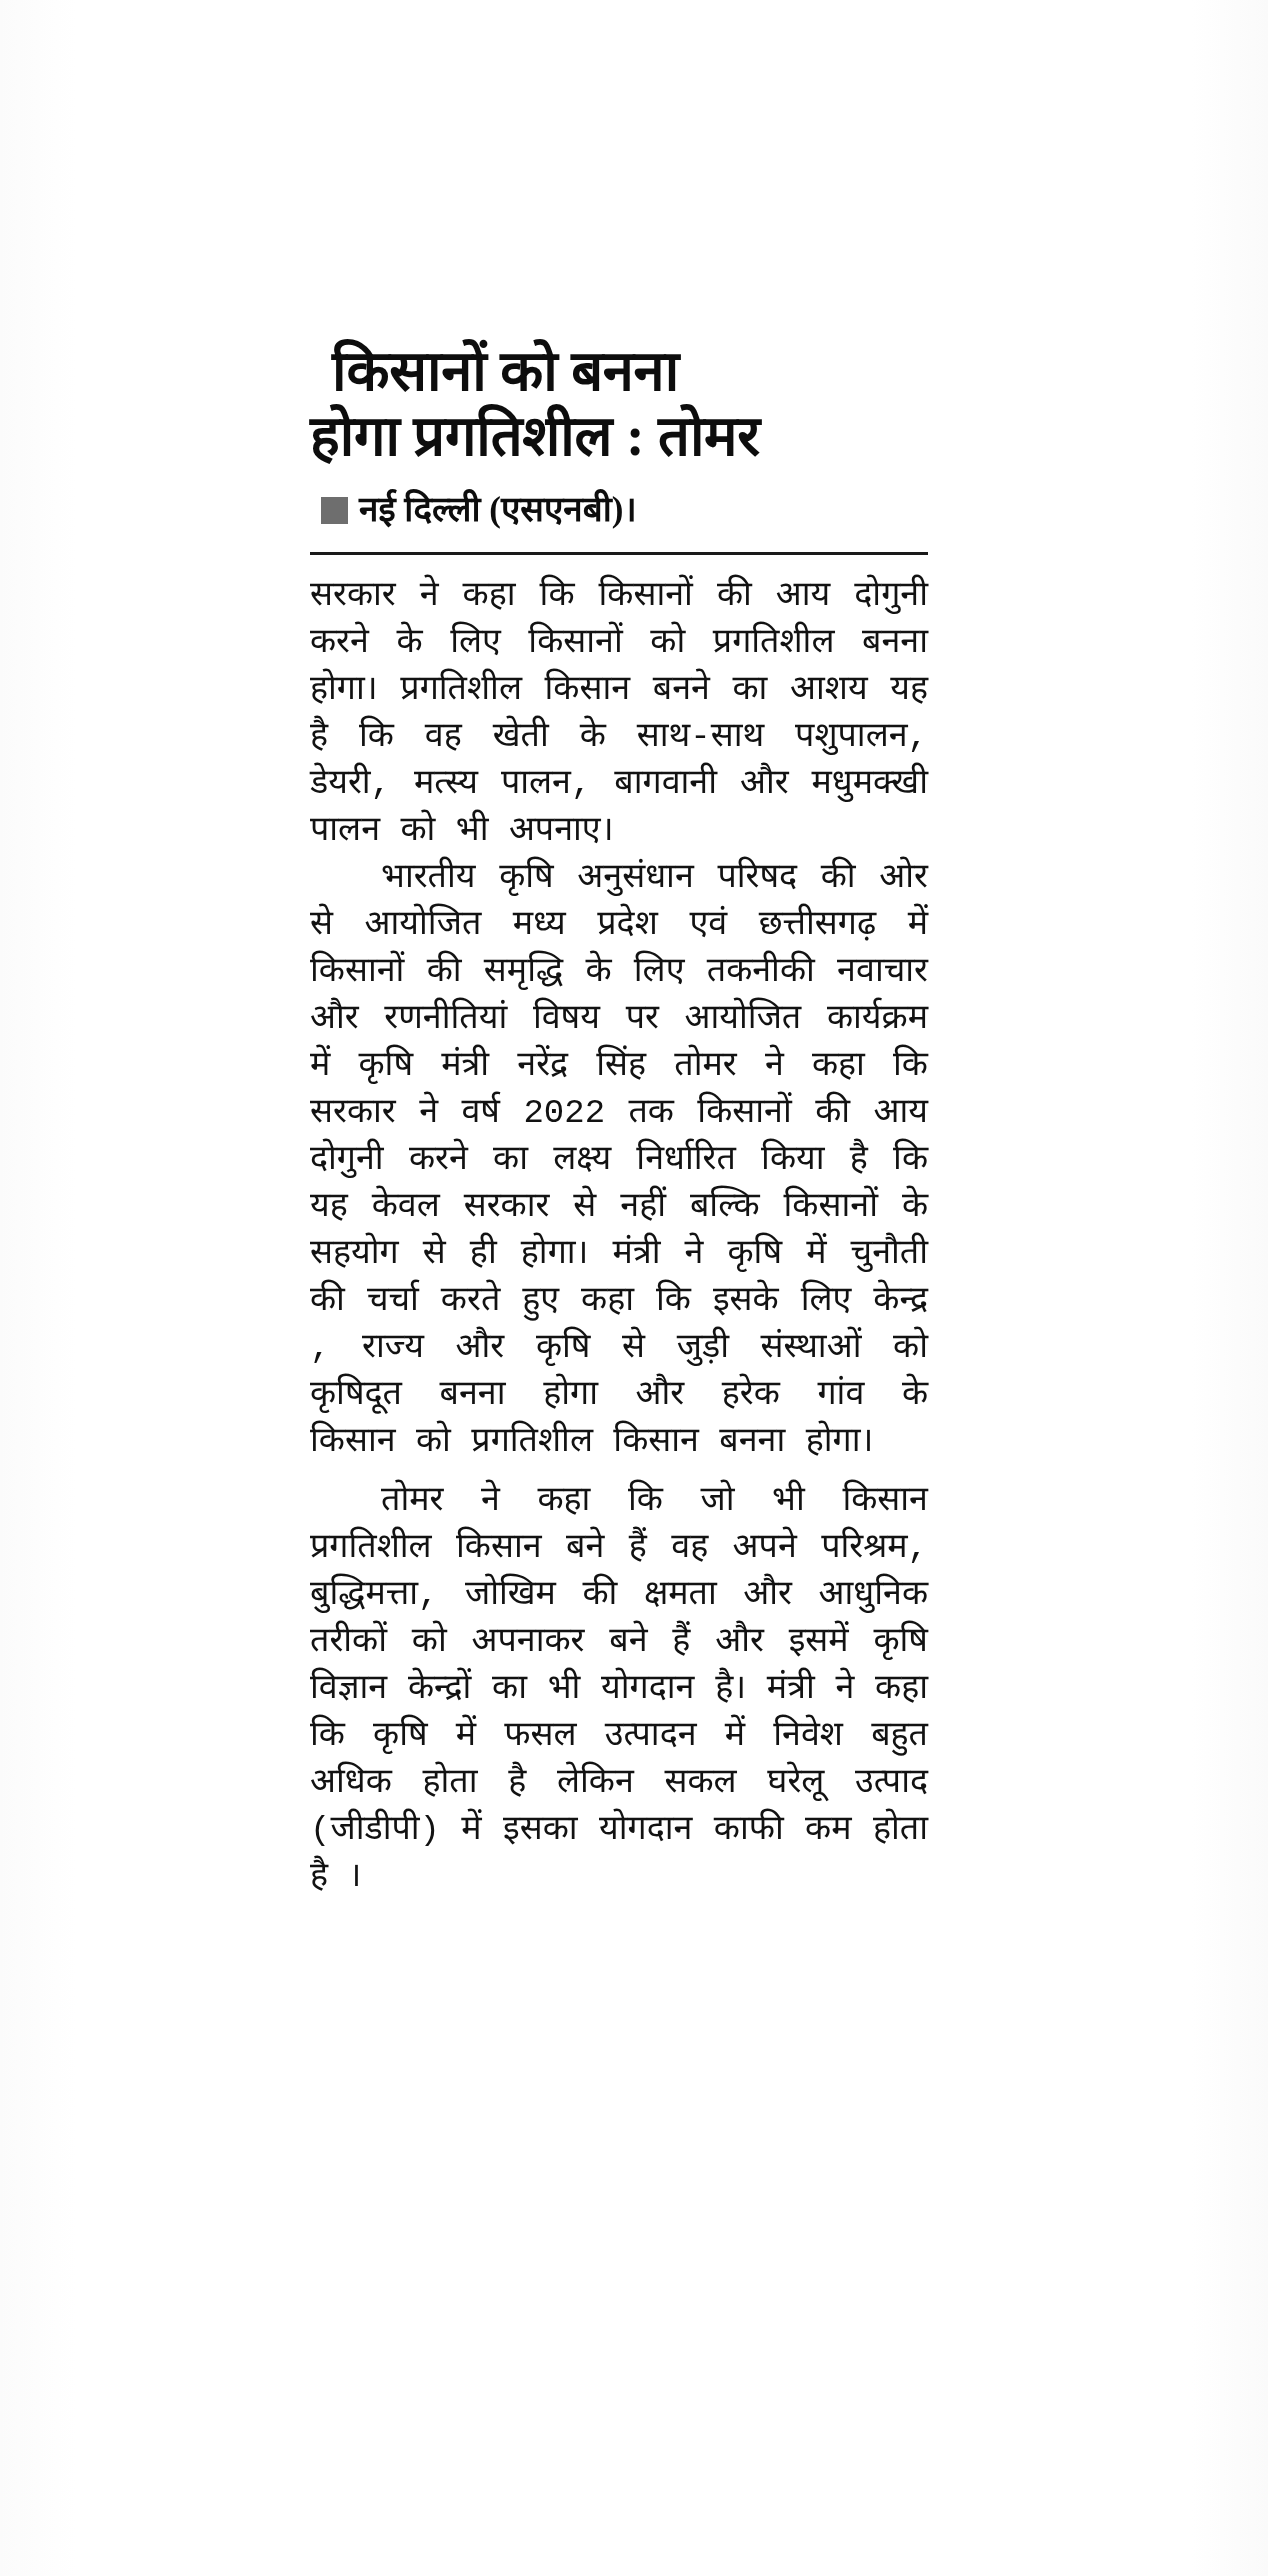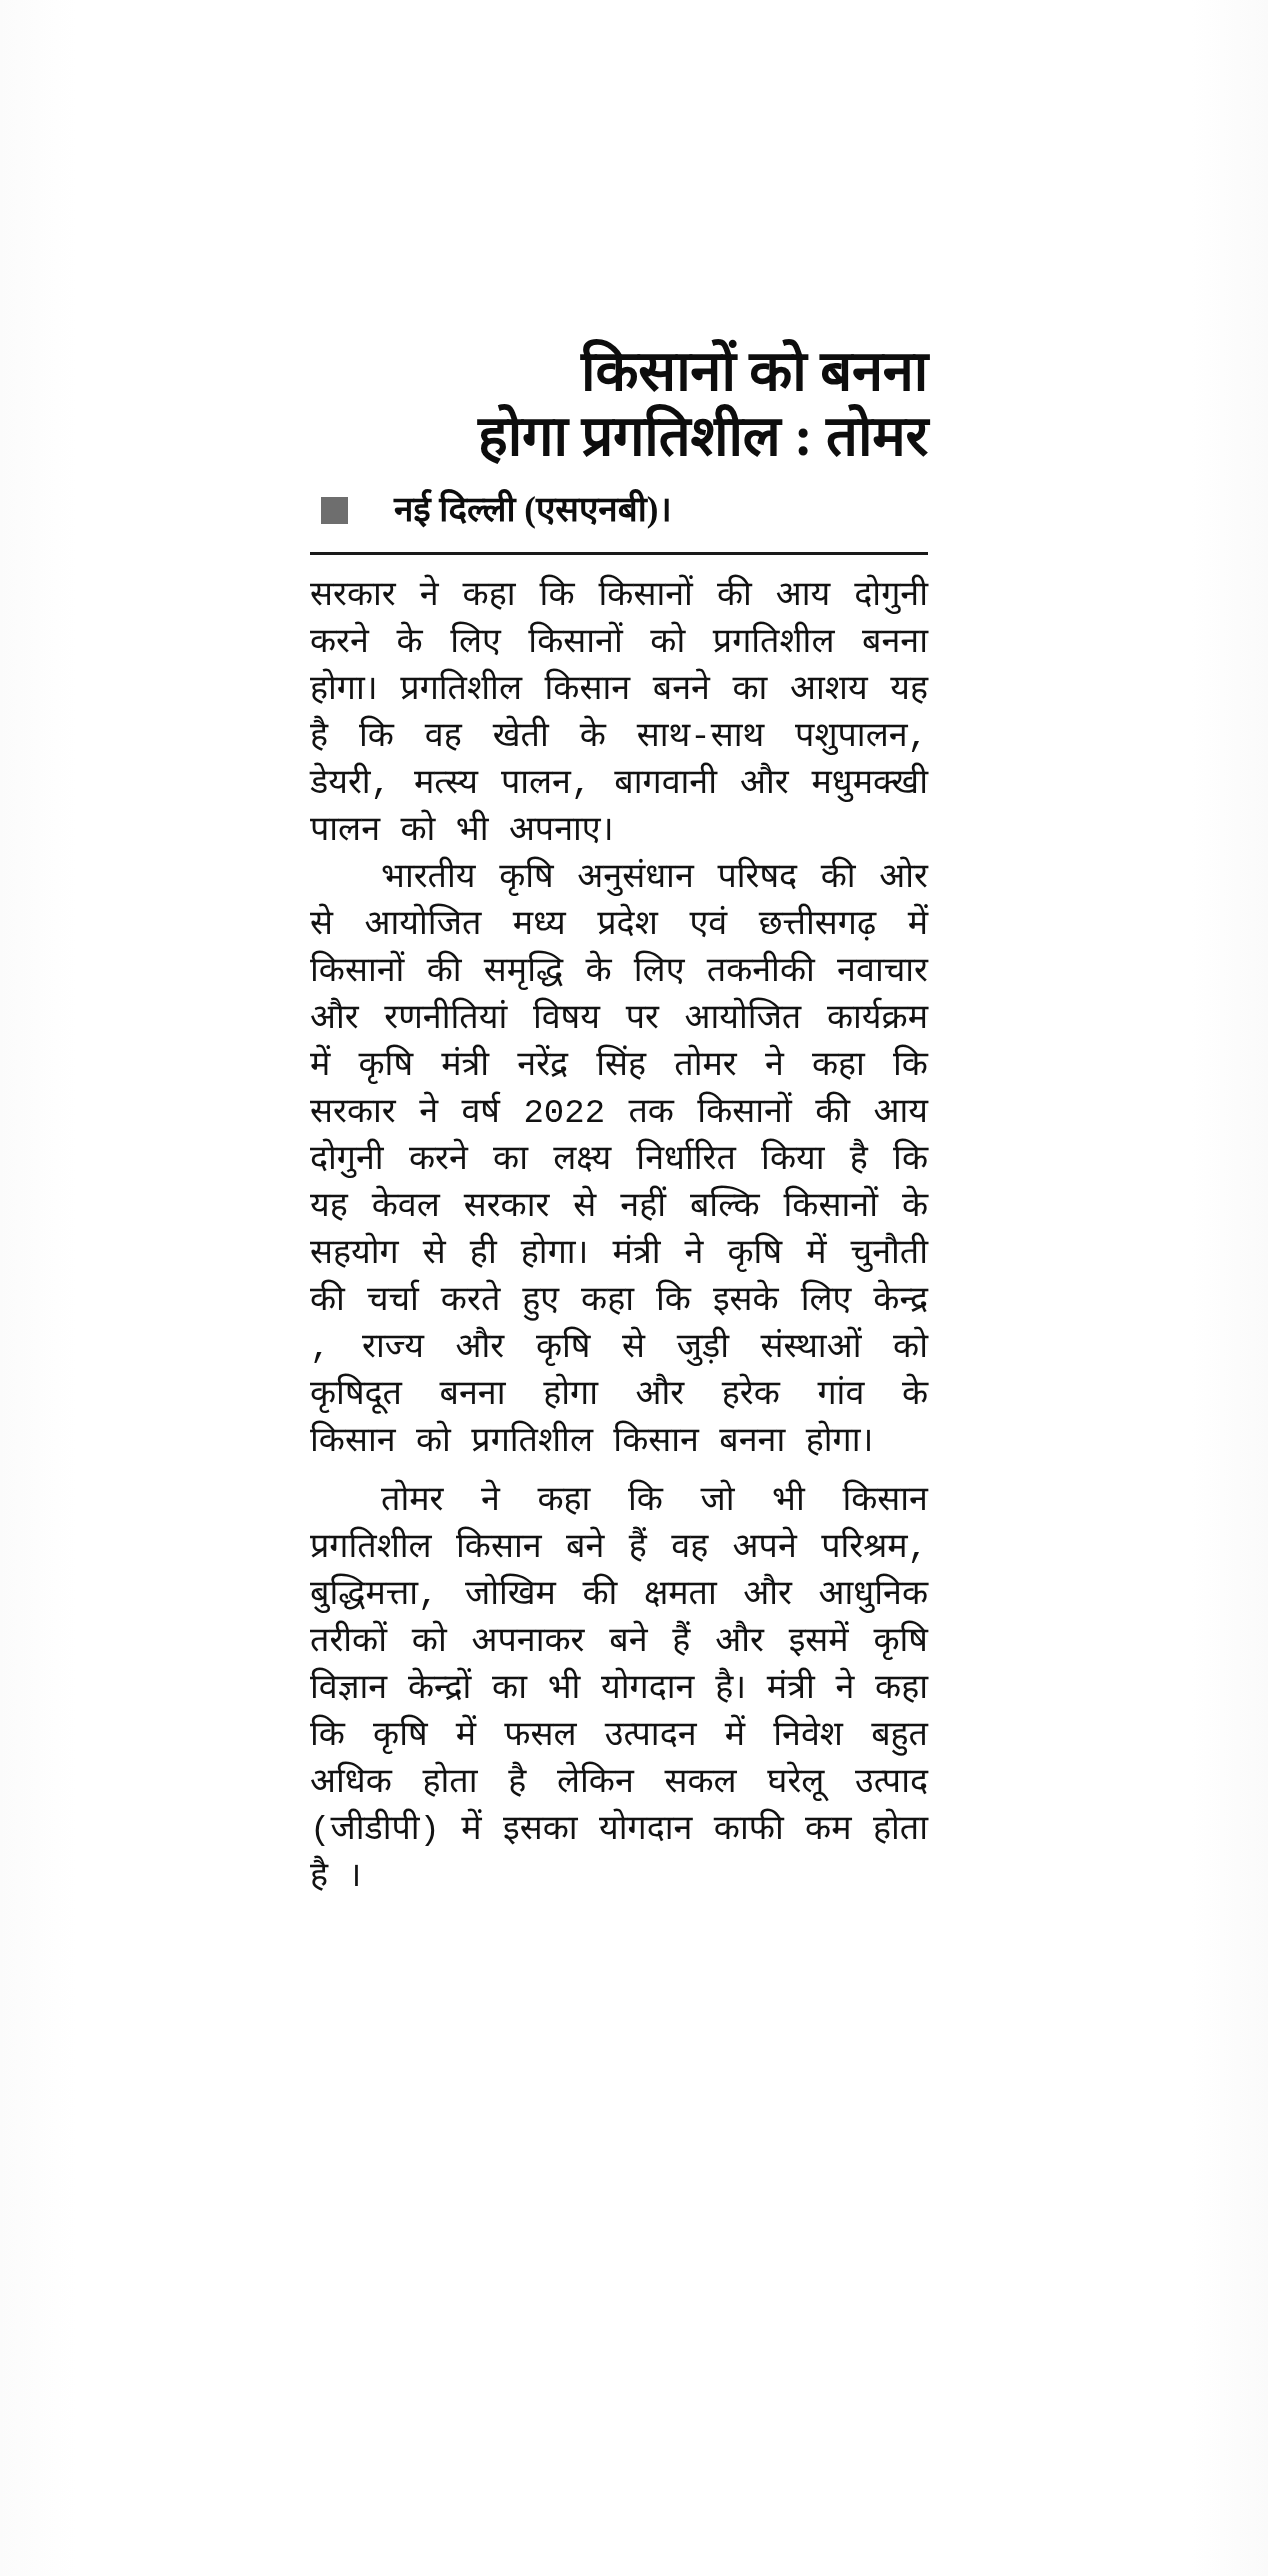--- a/index.html
+++ b/index.html
@@ -45,39 +45,38 @@
     width: 618px;
   }
 
   
   .headline {
     font-family: "Liberation Serif", "DejaVu Serif", serif;
     font-weight: 700;
     font-size: 56px;
     line-height: 65px;
     color: #0d0d0d;
-    text-align: right;
+    text-align: left;
     letter-spacing: -0.3px;
     margin: 0;
     padding: 0 0 0 0;
   }
   .headline .hl-line {
     display: block;
     white-space: nowrap;
   }
   .headline .hl-line-1 { padding-left: 22px; }
   .headline .hl-line-2 { padding-left: 0px; }
 
   
   .dateline-row {
     display: flex;
     align-items: center;
     margin-top: 20.6px;
     padding-left: 11px;
-    gap: 35px;
   }
   .dateline-bullet {
     width: 27px;
     height: 27px;
     background: #6e6e6e;
     flex: 0 0 auto;
     margin-right: 11px;
     margin-top: 2.4px;
   }
   .dateline-text {

